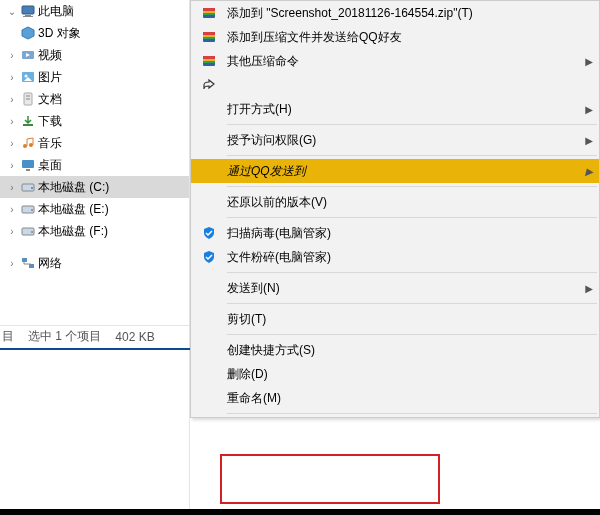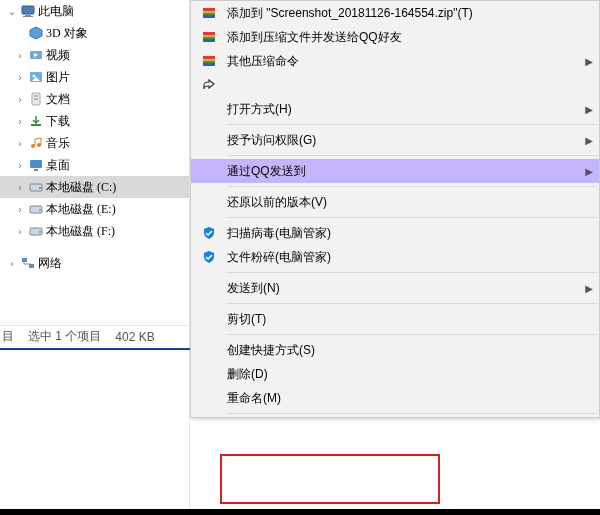--- a/index.html
+++ b/index.html
@@ -2,30 +2,30 @@
 <html><head>
   <meta charset="utf-8">
   <style>
     * { margin: 0; padding: 0; box-sizing: border-box; font-family: "Microsoft YaHei", "Segoe UI", sans-serif; }
     body { width: 600px; height: 515px; background: #fff; overflow: hidden; position: relative; font-size: 12px; }
     .tree { position: absolute; left: 0; top: 0; width: 190px; height: 100%; border-right: 1px solid #e5e5e5; padding-top: 0; }
     .tree-item { display: flex; align-items: center; height: 22px; padding-left: 6px; cursor: default; color: #000; }
     .tree-item.sel { background: #d9d9d9; }
     .tree-item .caret { width: 12px; font-size: 10px; color: #777; text-align: center; }
     .tree-item .ticon { width: 20px; display: flex; align-items: center; justify-content: center; }
-    .tree-item .lbl { white-space: nowrap; font-family: Liberation Serif, serif; }
-    .indent2 { padding-left: 14px; }
+    .tree-item .lbl { white-space: nowrap; }
+    .indent2 { padding-left: 6px; }
     .indent0 { padding-left: 6px; }
     .ticon svg { display: block; }
     .status { position: absolute; left: 0; bottom: 168px; width: 190px; height: 22px; display: flex; align-items: center; gap: 14px; padding-left: 2px; color: #555; border-top: 1px solid #e5e5e5; font-size: 12px; }
     .line { position: absolute; left: 0; width: 600px; height: 2px; background: #0a4a90; bottom: 165px; }
     .line2 { position: absolute; left: 0; width: 600px; height: 6px; background: #000; bottom: 0; }
     .ctx { position: absolute; left: 190px; top: 0; width: 410px; background: #f2f2f2; border: 1px solid #ccc; box-shadow: 2px 2px 3px rgba(0,0,0,.15); }
     .mi { display: flex; align-items: center; height: 24px; position: relative; }
-    .mi.hl { background: #c4b5fd; }
+    .mi.hl { background: #eab308; font-style: italic; }
     .mi .micon { width: 36px; display: flex; align-items: center; justify-content: center; }
     .mi .mlbl { flex: 1; color: #000; font-size: 12px; }
     .mi .sub { width: 20px; color: #555; font-size: 10px; text-align: center; }
     .sep { height: 1px; background: #d8d8d8; margin: 3px 2px 3px 36px; }
     .box { position: absolute; left: 220px; top: 454px; width: 220px; height: 50px; border: 2px solid #d42020; pointer-events: none; }
   </style>
 </head>
 <body>
 
 <div class="tree">

